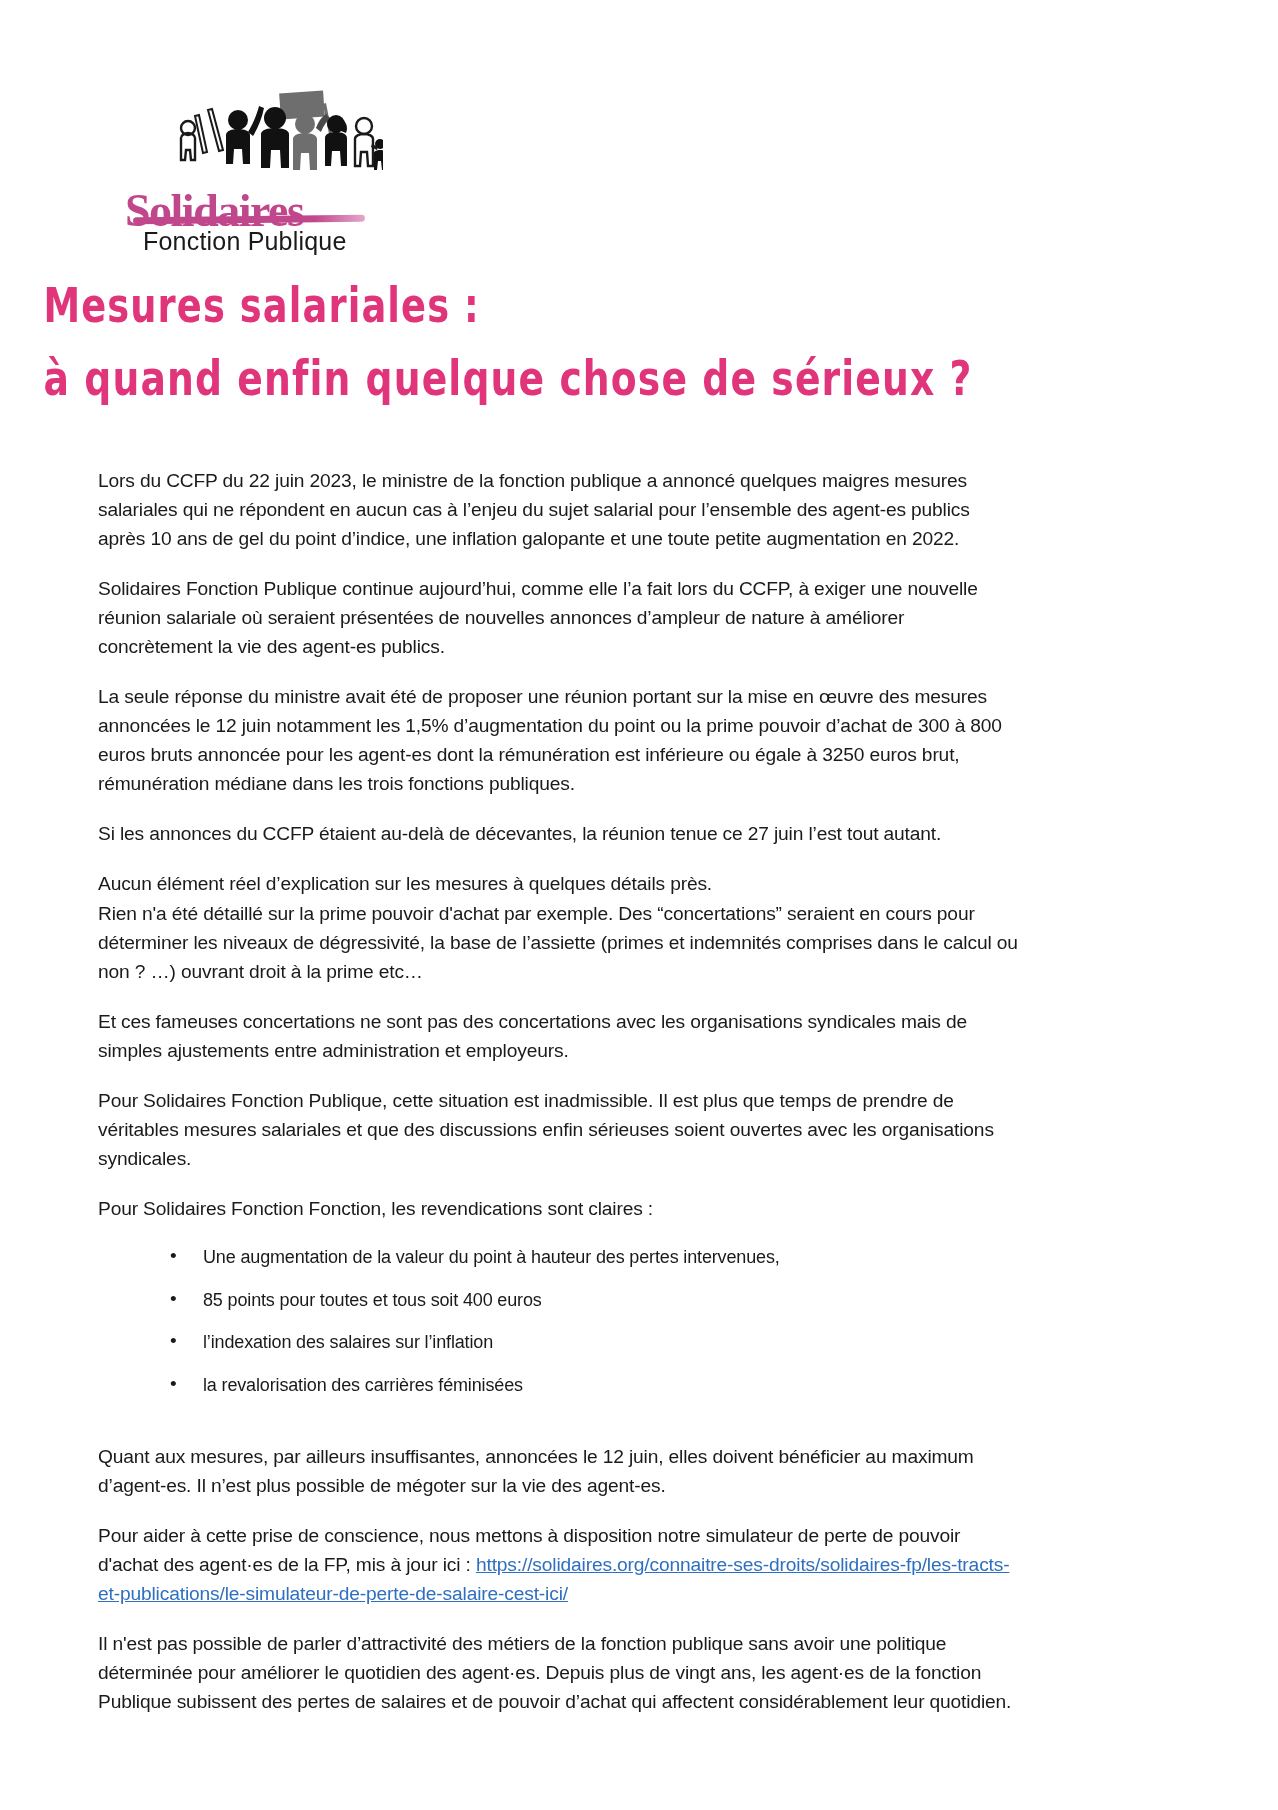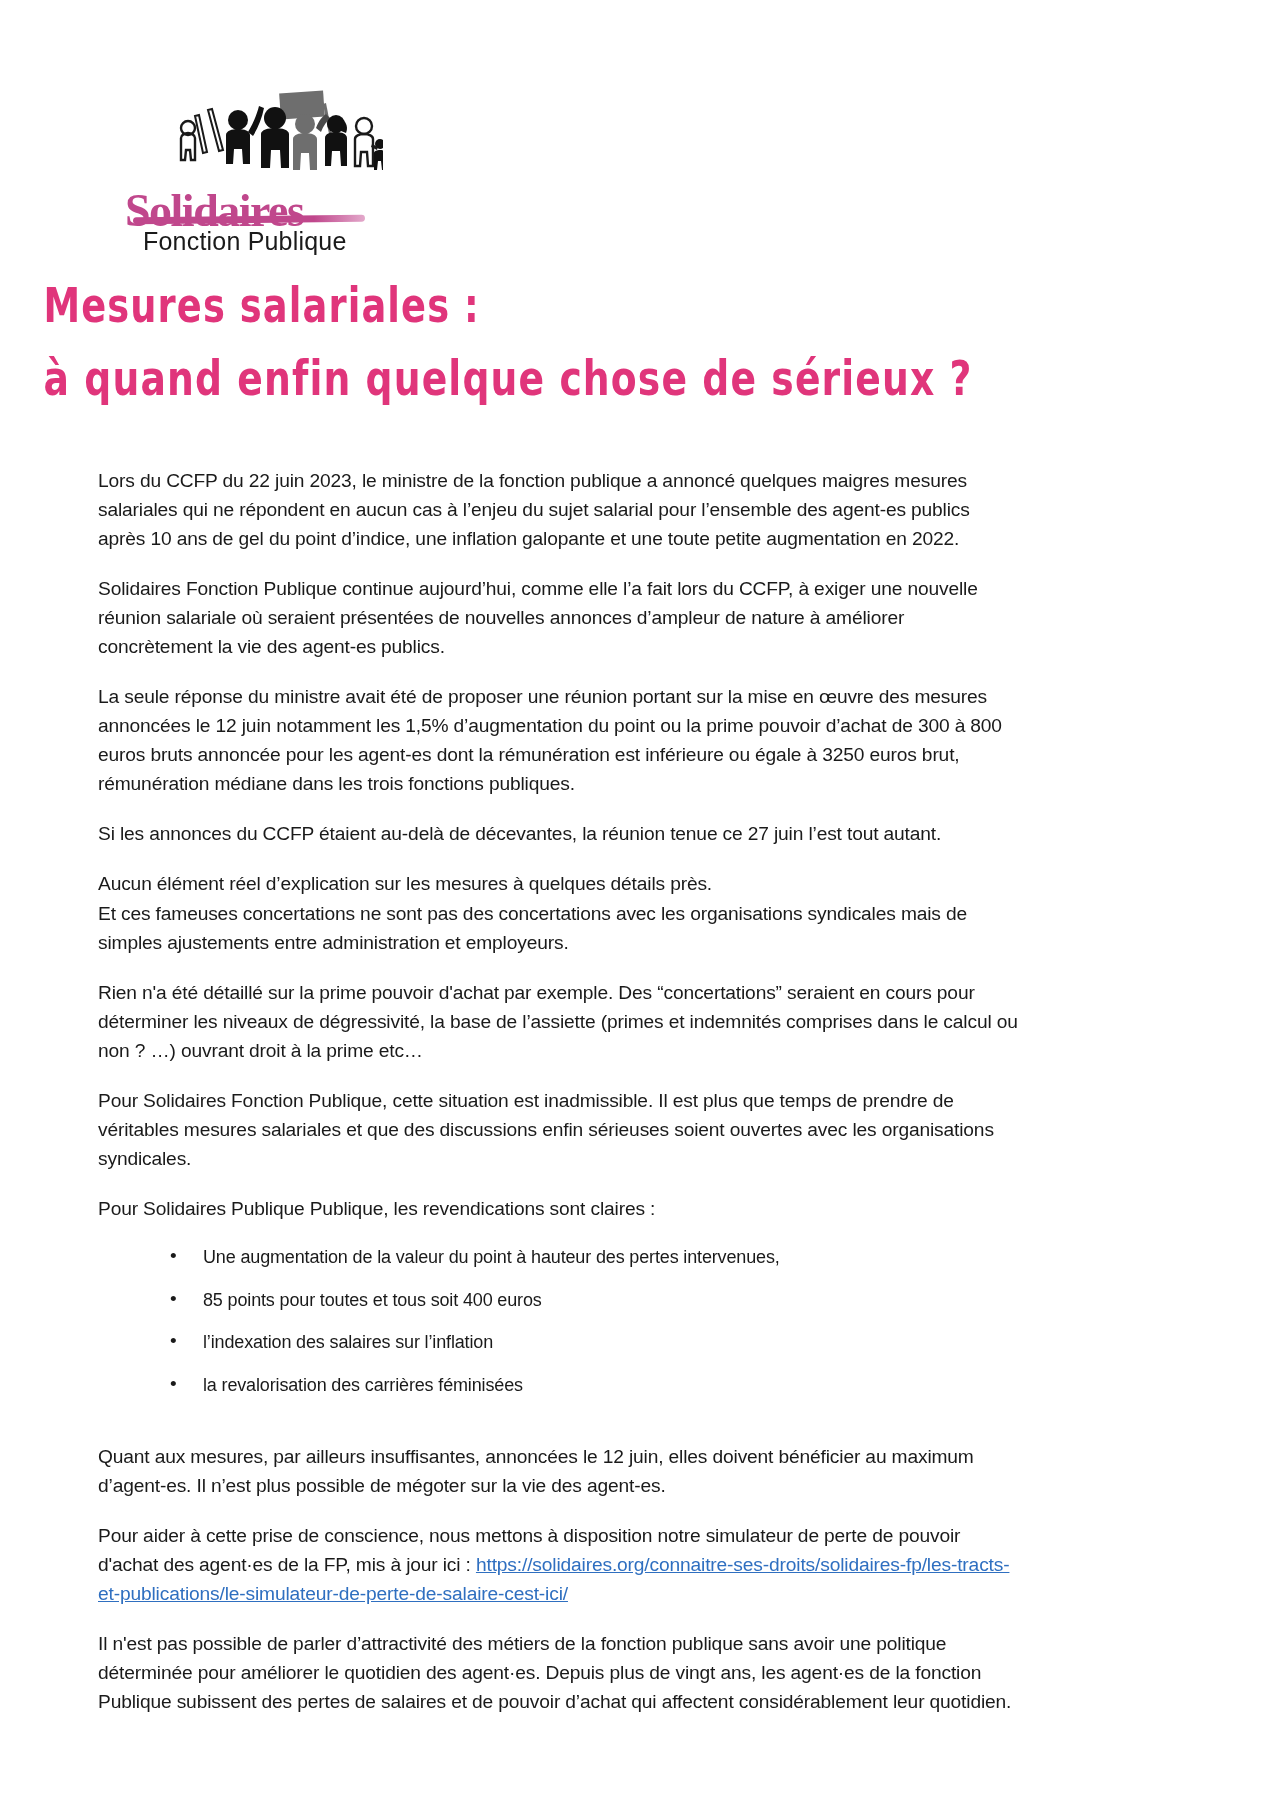--- a/index.html
+++ b/index.html
@@ -193,25 +193,25 @@
   </div>
 
   <div class="body-block">
 
     <p class="para">Lors du CCFP du 22 juin 2023, le ministre de la fonction publique a annoncé quelques maigres mesures salariales qui ne répondent en aucun cas à l’enjeu du sujet salarial pour l’ensemble des agent-es publics après 10 ans de gel du point d’indice, une inflation galopante et une toute petite augmentation en 2022.</p>
     <p class="para">Solidaires Fonction Publique continue aujourd’hui, comme elle l’a fait lors du CCFP, à exiger une nouvelle réunion salariale où seraient présentées de nouvelles annonces d’ampleur de nature à améliorer concrètement la vie des agent-es publics.</p>
     <p class="para">La seule réponse du ministre avait été de proposer une réunion portant sur la mise en œuvre des mesures annoncées le 12 juin notamment les 1,5% d’augmentation du point ou la prime pouvoir d’achat de 300 à 800 euros bruts annoncée pour les agent-es dont la rémunération est inférieure ou égale à 3250 euros brut, rémunération médiane dans les trois fonctions publiques.</p>
     <p class="para">Si les annonces du CCFP étaient au-delà de décevantes, la réunion tenue ce 27 juin l’est tout autant.</p>
 
     <p class="para tight">Aucun élément réel d’explication sur les mesures à quelques détails près.</p>
+    <p class="para">Rien n'a été détaillé sur la prime pouvoir d'achat par exemple. Des “concertations” seraient en cours pour déterminer les niveaux de dégressivité, la base de l’assiette (primes et indemnités comprises dans le calcul ou non ? …) ouvrant droit à la prime etc…</p>
+
     <p class="para">Et ces fameuses concertations ne sont pas des concertations avec les organisations syndicales mais de simples ajustements entre administration et employeurs.</p>
-
-    <p class="para">Rien n'a été détaillé sur la prime pouvoir d'achat par exemple. Des “concertations” seraient en cours pour déterminer les niveaux de dégressivité, la base de l’assiette (primes et indemnités comprises dans le calcul ou non ? …) ouvrant droit à la prime etc…</p>
     <p class="para">Pour Solidaires Fonction Publique, cette situation est inadmissible. Il est plus que temps de prendre de véritables mesures salariales et que des discussions enfin sérieuses soient ouvertes avec les organisations syndicales.</p>
-    <p class="para">Pour Solidaires Publique Publique, les revendications sont claires :</p>
+    <p class="para">Pour Solidaires Fonction Fonction, les revendications sont claires :</p>
 
     <ul class="bullets">
       <li>Une augmentation de la valeur du point à hauteur des pertes intervenues,</li>
       <li>85 points pour toutes et tous soit 400 euros</li>
       <li>l’indexation des salaires sur l’inflation</li>
       <li>la revalorisation des carrières féminisées</li>
     </ul>
 
     <p class="para" style="margin-top:44px;">Quant aux mesures, par ailleurs insuffisantes, annoncées le 12 juin, elles doivent bénéficier au maximum d’agent-es. Il n’est plus possible de mégoter sur la vie des agent-es.</p>
     <p class="para"><span>Pour aider à cette prise de conscience, nous mettons à disposition notre simulateur de perte de pouvoir d'achat des agent·es de la FP, mis à jour ici : </span><a class="doclink" href="#">https://solidaires.org/connaitre-ses-droits/solidaires-fp/les-tracts-et-publications/le-simulateur-de-perte-de-salaire-cest-ici/</a></p>

